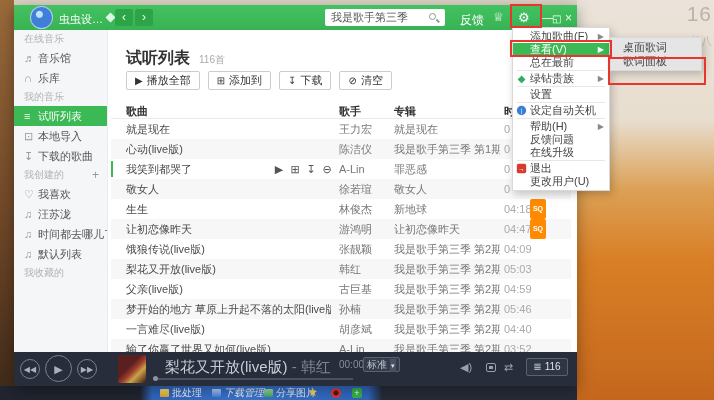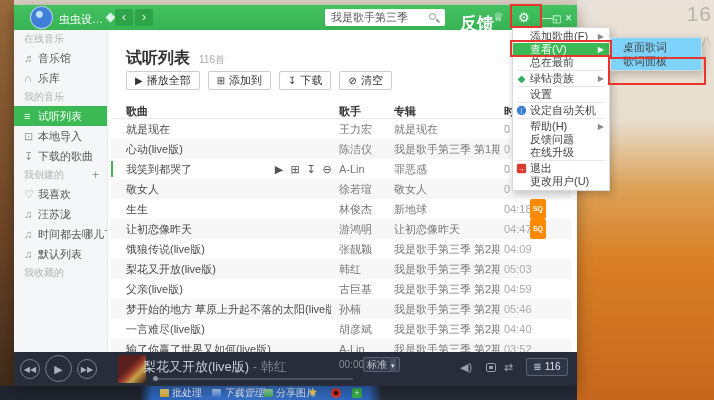--- a/index.html
+++ b/index.html
@@ -40,21 +40,21 @@
   .username { position:absolute; left:45px; top:7px; font-size:11px; color:#fff; }
   .vip-diamond { position:absolute; left:92px; top:8px; width:9px; height:9px; background:#d9f7e6;
     transform:rotate(45deg) scale(.8); border-radius:1px; }
   .navbtn { position:absolute; top:4px; width:18px; height:17px; background:#2ea449; border-radius:2px;
     color:#eafff0; font-size:12px; text-align:center; line-height:16px; }
   .navbtn.back { left:101px; } .navbtn.fwd { left:121px; }
   .search { position:absolute; left:311px; top:4px; width:120px; height:17px; background:#fff; border:none;
     border-radius:2px; font-size:11px; color:#555; padding:0 20px 0 6px; font-family:inherit; }
   .mag { position:absolute; left:415px; top:8px; width:7px; height:7px; border:1.5px solid #8a9b8e; border-radius:50%; }
   .mag::after { content:""; position:absolute; left:6px; top:6px; width:4px; height:1.5px; background:#8a9b8e; transform:rotate(45deg); }
-  .tb-text { position:absolute; top:7px; font-size:17px; color:#fff;font-weight:bold; }
+  .tb-text { position:absolute; top:7px; font-size:12px; color:#fff; }
   .feedback { left:446px; }
   .crown { position:absolute; left:479px; top:5px; color:#fff; font-size:12px; }
   .gear { position:absolute; left:504px; top:5px; color:#fff; font-size:13px; }
   .winctl { position:absolute; top:6px; color:#eafff0; font-size:12px; }
   .mini { left:527px; } .minimode { left:538px; font-size:10px; top:8px; } .close { left:551px; }
 
   
   .sidebar { position:absolute; left:0; top:25px; width:94px; height:322px; background:#f5f6f7; border-right:1px solid #ececec; }
   .side-label { position:relative; height:18px; line-height:18px; font-size:10px; color:#b3b3b3; padding-left:10px; }
   .side-plus { position:absolute; right:8px; top:0; font-size:12px; color:#999; }
@@ -90,21 +90,21 @@
     color:#fff; font-size:7px; line-height:10px; text-align:center; font-weight:bold; }
 
   
   .player { position:absolute; left:0; top:347px; width:563px; height:34px; background:#272d3a; }
   .pcirc { position:absolute; border:1px solid #7a828f; border-radius:50%; color:#aab1bc; text-align:center; }
   .prev { left:6px; top:7px; width:20px; height:20px; font-size:8px; line-height:19px; }
   .play { left:31px; top:3px; width:27px; height:27px; font-size:11px; line-height:26px; }
   .next { left:63px; top:7px; width:20px; height:20px; font-size:8px; line-height:19px; }
   .thumb { position:absolute; left:104px; top:3px; width:28px; height:28px; border-radius:2px;
     background:linear-gradient(135deg,#5a1f1f 0 40%,#9a3b2a 55%,#caa34a 70%,#3a1414); }
-  .ptitle { position:absolute; left:129px; top:6px; font-size:13px; color:#c9ced6; white-space:nowrap; }
+  .ptitle { position:absolute; left:151px; top:6px; font-size:15px; color:#c9ced6; white-space:nowrap; }
   .ptitle .part { color:#7d8492; }
   .ptime { position:absolute; left:325px; top:7px; font-size:10px; color:#8a8f98; }
   .quality { position:absolute; left:349px; top:5px; height:15px; line-height:13px; border:1px solid #5a6170;
     background:#343b4a; color:#c3c9d4; font-size:10px; padding:0 3px; border-radius:2px; }
   .quality .qarr { display:inline-block; background:#4a5160; margin-left:3px; font-size:7px; padding:0 1px; color:#dadfe8; }
   .progress { position:absolute; left:139px; top:26px; width:200px; height:2px; background:#4a5160; }
   .progress .knob { position:absolute; left:0; top:-2px; width:5px; height:5px; border-radius:50%; background:#8b93a1; }
   .pic { position:absolute; top:9px; color:#98a0ac; font-size:11px; }
   .speaker { left:446px; } .lyricbox { left:472px; top:11px; width:10px; height:9px; border:1px solid #98a0ac; border-radius:2px; }
   .lyricbox::after { content:""; position:absolute; left:2px; top:2px; width:4px; height:3px; background:#98a0ac; }
@@ -120,21 +120,21 @@
   .menu-item .mic { position:absolute; left:3px; top:1px; width:11px; height:11px; font-size:9px; line-height:11px; text-align:center; }
   .mic.diamond { color:#2fae63; font-size:10px; }
   .mic.power { background:#3b7fd4; border-radius:50%; color:#fff; font-size:7px; transform:scale(.85); }
   .mic.exit { background:#d93a30; border-radius:2px; color:#fff; font-size:8px; transform:scale(.85); }
   .menu-item .arr { position:absolute; right:5px; top:0; font-size:8px; color:#888; }
   .menu-item.hl { background:#3bb954; color:#fff; }
   .menu-item.hl .arr { color:#fff; }
   .menu-sep { height:1px; background:#e6e6e6; margin:1px 4px; }
 
   
-  .submenu { position:absolute; left:610px; top:37px; width:92px; background:#7dd3fc; border:1px solid #d9d9d9;
+  .submenu { position:absolute; left:610px; top:37px; width:92px; background:#e5e5e5; border:1px solid #d9d9d9;
     box-shadow:2px 3px 8px rgba(0,0,0,.22); padding:2px 0; z-index:31; }
   .submenu .menu-item { height:14px; line-height:14px; padding-left:12px; }
 
   
   .annot { position:absolute; border:2px solid #e8362e; z-index:50; }
   .annot.gear-box { left:510px; top:4px; width:32px; height:24px; }
   .annot.view-box { left:510px; top:40px; width:102px; height:17px; }
   .annot.eq-box { left:608px; top:57px; width:98px; height:28px; }
 </style>
 </head>

